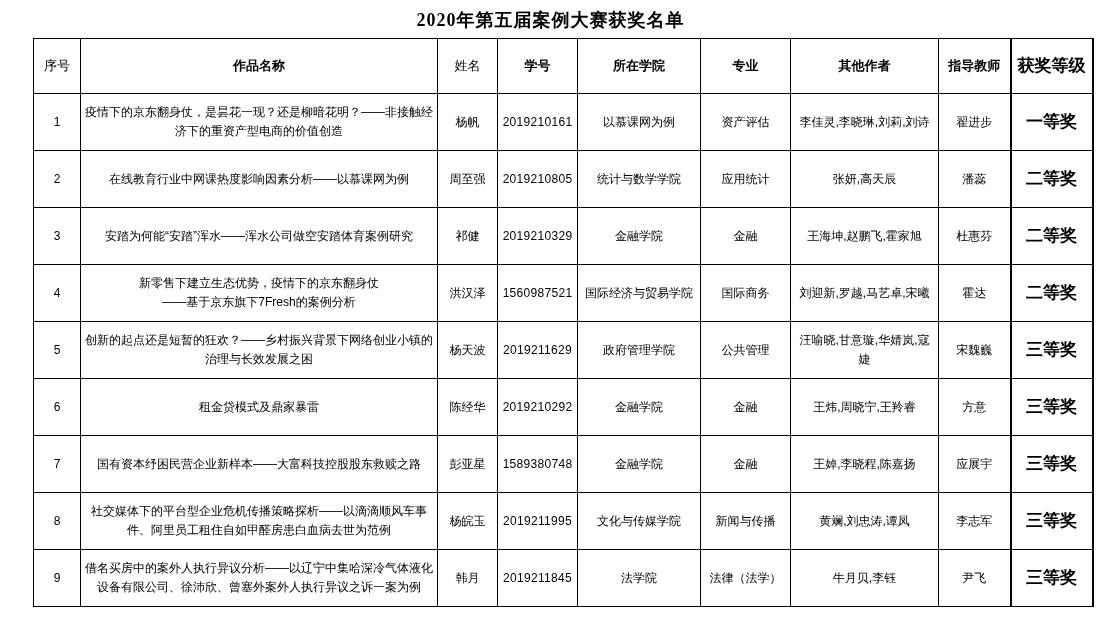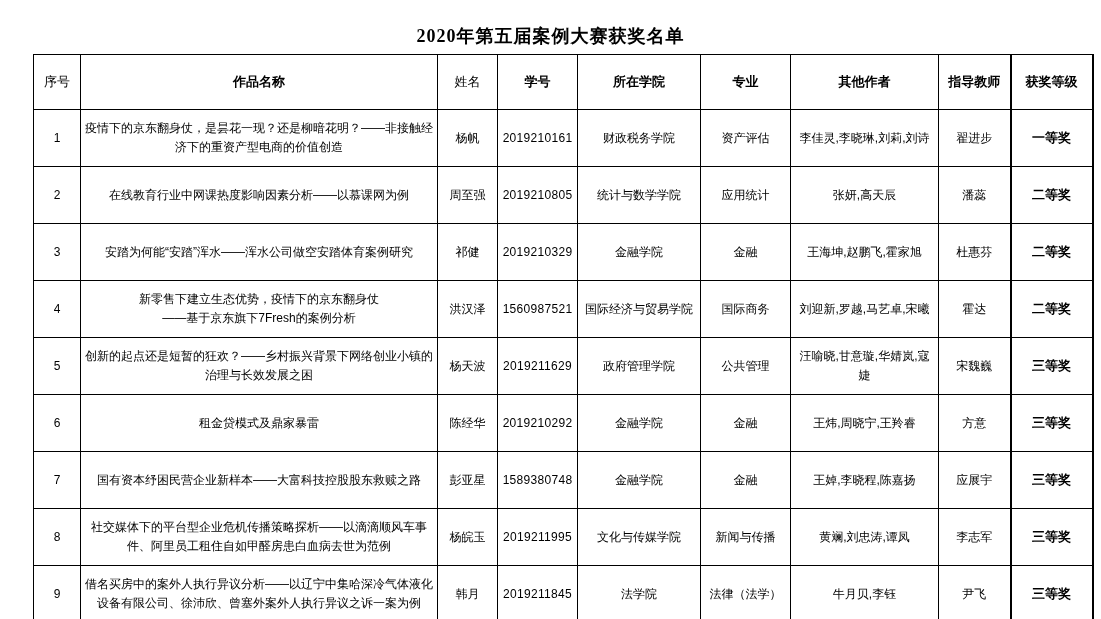--- a/index.html
+++ b/index.html
@@ -17,21 +17,21 @@
     height: 619px;
     position: relative;
     background: #fff;
     overflow: hidden;
   }
   .doc-title {
     font-family: "Liberation Serif", serif;
     font-size: 18px;
     font-weight: bold;
     text-align: center;
-    padding-top: 24px;
+    padding-top: 8px;
     margin: 0 0 6px 0;
     letter-spacing: 1px;
   }
   table.awards {
     border-collapse: collapse;
     table-layout: fixed;
     width: 1059px;
     margin-left: 33px;
     background: #fff;
   }
@@ -60,21 +60,21 @@
     padding: 2px 8px;
     margin-left: 48px;
   }
   td.cell-id { font-size: 11.5px; letter-spacing: 0.3px; }
   
   table.awards th:last-child,
   table.awards td:last-child {
     border-left-width: 2px;
     border-right-width: 2px;
     font-weight: bold;
-    font-size: 13px;
+    font-size: 17px;
   }
   table.awards th:last-child { font-weight: bold; }
 </style>
 </head>
 <body>
 
 <div class="page">
 
   <div class="doc-title">2020年第五届案例大赛获奖名单</div>
 
@@ -102,21 +102,21 @@
         <th>指导教师</th>
         <th>获奖等级</th>
       </tr>
     </thead>
     <tbody>
       <tr>
         <td class="cell-num">1</td>
         <td class="cell-work">疫情下的京东翻身仗，是昙花一现？还是柳暗花明？——非接触经济下的重资产型电商的价值创造</td>
         <td class="cell-name">杨帆</td>
         <td class="cell-id">2019210161</td>
-        <td class="cell-college">财政税务学院</td>
+        <td class="cell-college">以慕课网为例</td>
         <td class="cell-major">资产评估</td>
         <td class="cell-coauthors">李佳灵,李晓琳,刘莉,刘诗</td>
         <td class="cell-advisor">翟进步</td>
         <td class="cell-award">一等奖</td>
       </tr>
       <tr>
         <td class="cell-num">2</td>
         <td class="cell-work">在线教育行业中网课热度影响因素分析——以慕课网为例</td>
         <td class="cell-name">周至强</td>
         <td class="cell-id">2019210805</td>

